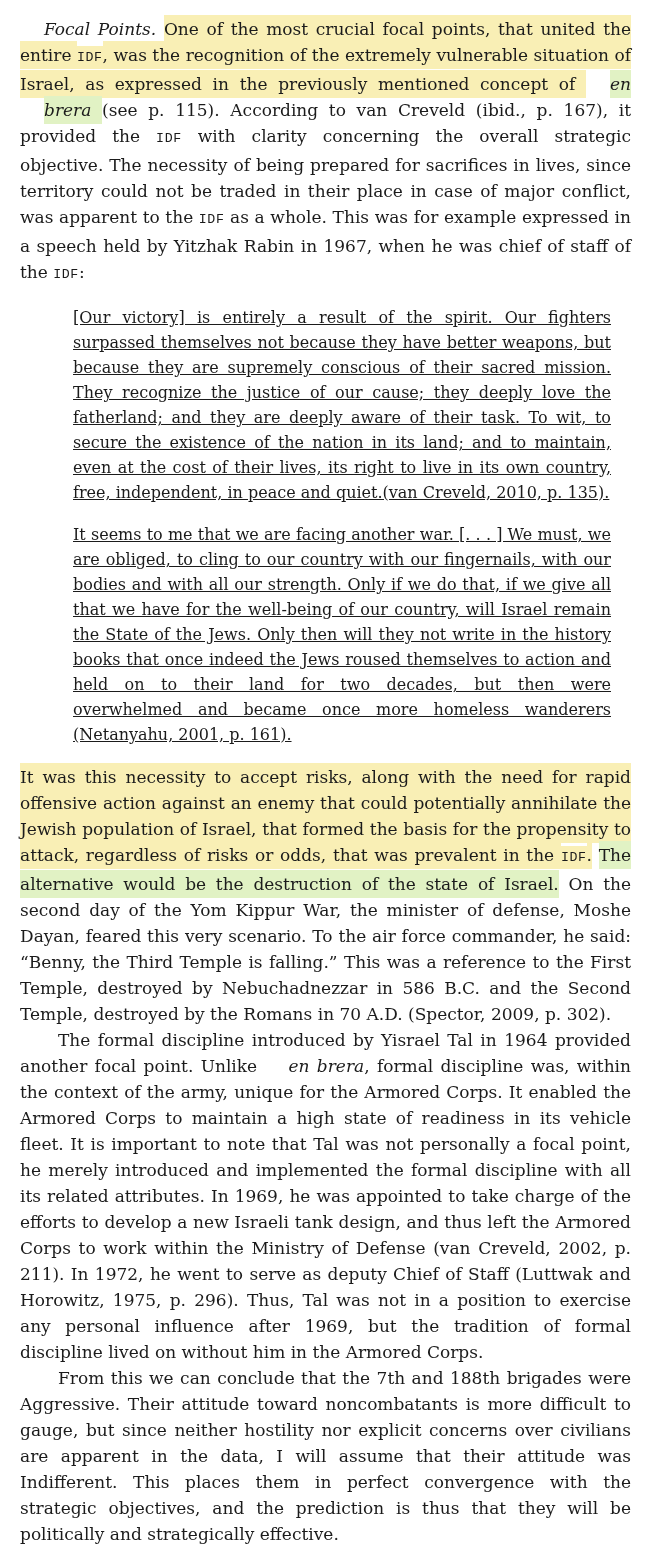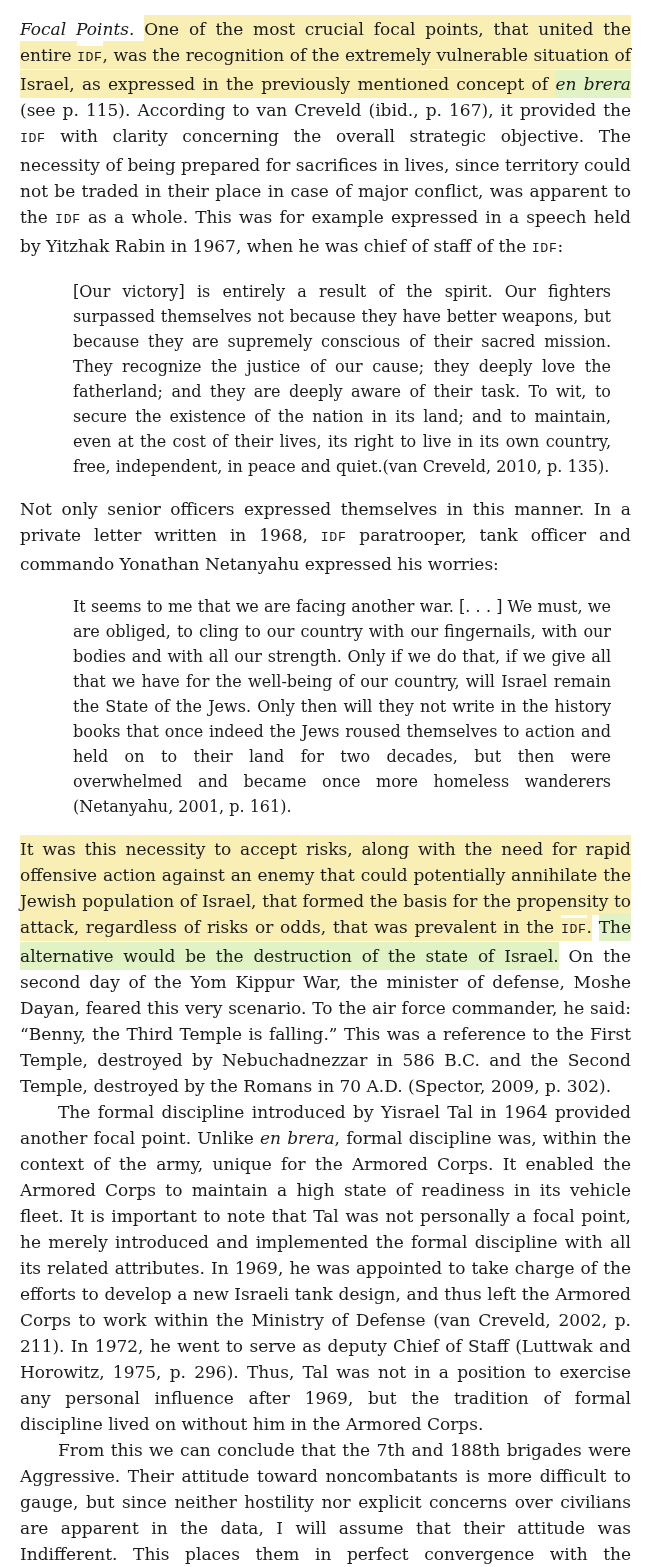--- a/index.html
+++ b/index.html
@@ -26,22 +26,23 @@
   p.para {
     margin: 0;
   }
   p.para.indent {
     text-indent: 38px;
   }
   blockquote.quote {
     margin: 17px 20px 17px 53px;
     font-size: 16px;
     line-height: 25px;
+    text-decoration: underline;
   }
-  .italic { font-style: italic; }
+  .italic { font-style: italic; margin-left: 24px; }
   .sc {
     font-size: 0.78em;
     letter-spacing: 0.045em;
     font-family: Liberation Mono, monospace;
   }
   .hl-y {
     background: var(--hl-yellow, #f9efb5);
     padding: 4px 0;
     box-decoration-break: clone;
     -webkit-box-decoration-break: clone;
@@ -52,18 +53,17 @@
     box-decoration-break: clone;
     -webkit-box-decoration-break: clone;
   }
 </style>
 </head>
 <body style="background: rgb(255, 255, 255);">
 
 <article class="doc" style="color: rgb(27, 27, 27);">
     <p class="para"><span class="italic">Focal Points.</span><span> </span><span class="hl-y">One of the most crucial focal points, that united the entire </span><span class="hl-y sc">IDF</span><span class="hl-y">, was the recognition of the extremely vulnerable situation of Israel, as expressed in the previously mentioned concept of </span><span class="hl-g italic">en brera</span><span class="hl-g"> </span><span>(see p. 115). According to van Creveld (ibid., p. 167), it provided the </span><span class="sc">IDF</span><span> with clarity concerning the overall strategic objective. The necessity of being prepared for sacrifices in lives, since territory could not be traded in their place in case of major conflict, was apparent to the </span><span class="sc">IDF</span><span> as a whole. This was for example expressed in a speech held by Yitzhak Rabin in 1967, when he was chief of staff of the </span><span class="sc">IDF</span><span>:</span></p>
     <blockquote class="quote"><span>[Our victory] is entirely a result of the spirit. Our fighters surpassed themselves not because they have better weapons, but because they are supremely conscious of their sacred mission. They recognize the justice of our cause; they deeply love the fatherland; and they are deeply aware of their task. To wit, to secure the existence of the nation in its land; and to maintain, even at the cost of their lives, its right to live in its own country, free, independent, in peace and quiet.(van Creveld, 2010, p. 135).</span></blockquote>
-    <p class="para"><span>Not only senior officers expressed themselves in this manner. In a private letter written in 1968, </span><span class="sc">IDF</span><span> paratrooper, tank officer and commando Yonathan Netanyahu expressed his worries:</span></p>
     <blockquote class="quote"><span>It seems to me that we are facing another war. [. . . ] We must, we are obliged, to cling to our country with our fingernails, with our bodies and with all our strength. Only if we do that, if we give all that we have for the well-being of our country, will Israel remain the State of the Jews. Only then will they not write in the history books that once indeed the Jews roused themselves to action and held on to their land for two decades, but then were overwhelmed and became once more homeless wanderers (Netanyahu, 2001, p. 161).</span></blockquote>
     <p class="para"><span class="hl-y">It was this necessity to accept risks, along with the need for rapid offensive action against an enemy that could potentially annihilate the Jewish population of Israel, that formed the basis for the propensity to attack, regardless of risks or odds, that was prevalent in the </span><span class="hl-y sc">IDF</span><span class="hl-y">.</span><span> </span><span class="hl-g">The alternative would be the destruction of the state of Israel.</span><span> On the second day of the Yom Kippur War, the minister of defense, Moshe Dayan, feared this very scenario. To the air force commander, he said: “Benny, the Third Temple is falling.” This was a reference to the First Temple, destroyed by Nebuchadnezzar in 586 B.C. and the Second Temple, destroyed by the Romans in 70 A.D. (Spector, 2009, p. 302).</span></p>
     <p class="para indent"><span>The formal discipline introduced by Yisrael Tal in 1964 provided another focal point. Unlike </span><span class="italic">en brera</span><span>, formal discipline was, within the context of the army, unique for the Armored Corps. It enabled the Armored Corps to maintain a high state of readiness in its vehicle fleet. It is important to note that Tal was not personally a focal point, he merely introduced and implemented the formal discipline with all its related attributes. In 1969, he was appointed to take charge of the efforts to develop a new Israeli tank design, and thus left the Armored Corps to work within the Ministry of Defense (van Creveld, 2002, p. 211). In 1972, he went to serve as deputy Chief of Staff (Luttwak and Horowitz, 1975, p. 296). Thus, Tal was not in a position to exercise any personal influence after 1969, but the tradition of formal discipline lived on without him in the Armored Corps.</span></p>
     <p class="para indent"><span>From this we can conclude that the 7th and 188th brigades were Aggressive. Their attitude toward noncombatants is more difficult to gauge, but since neither hostility nor explicit concerns over civilians are apparent in the data, I will assume that their attitude was Indifferent. This places them in perfect convergence with the strategic objectives, and the prediction is thus that they will be politically and strategically effective.</span></p>
   </article>
 
 </body></html>

